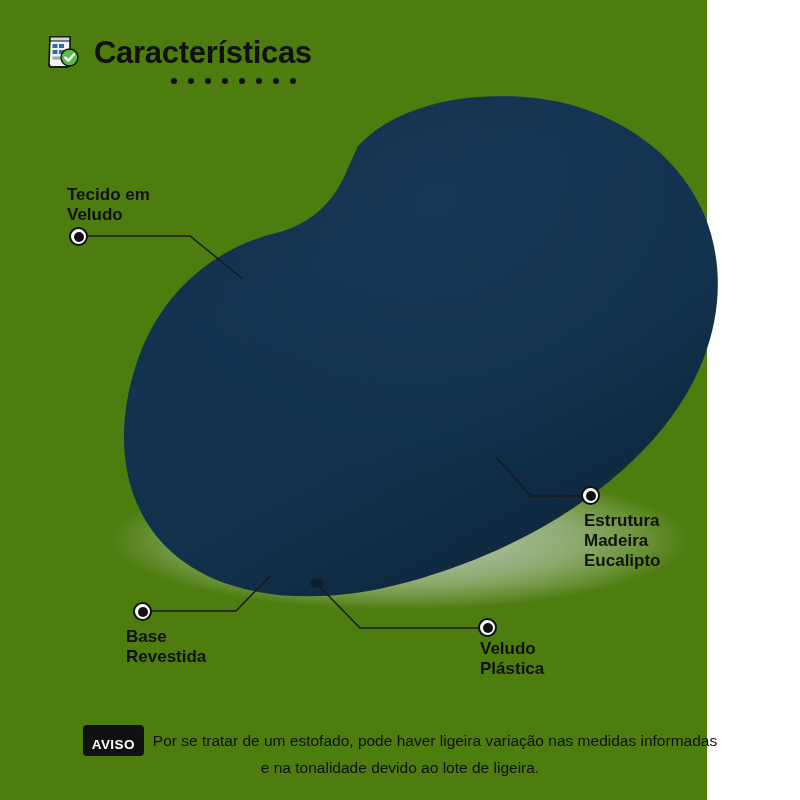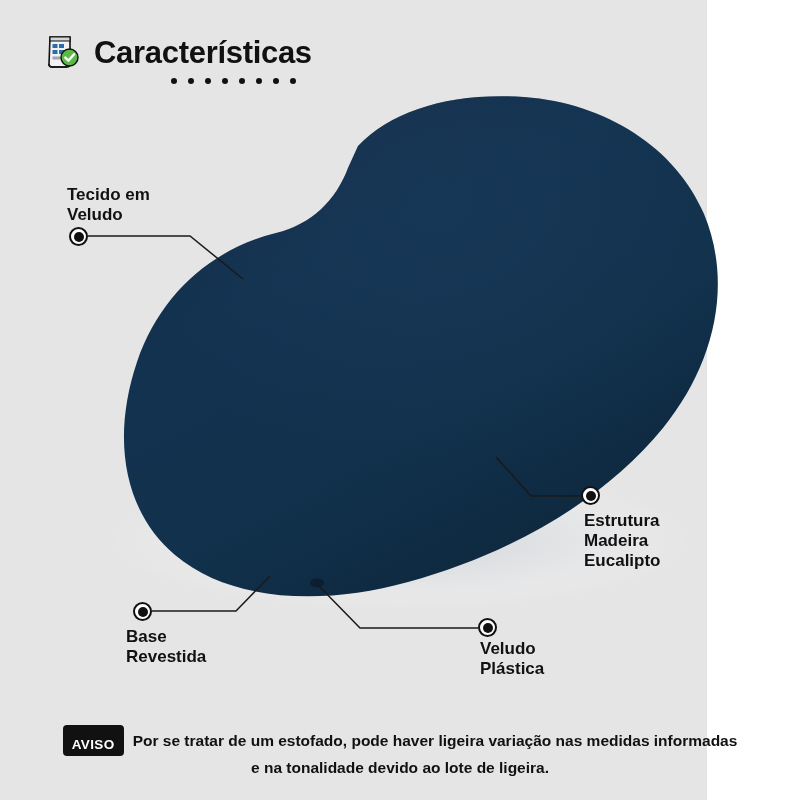--- a/index.html
+++ b/index.html
@@ -10,21 +10,21 @@
     width: 800px;
     height: 800px;
     background: #ffffff;
     font-family: "Liberation Sans", sans-serif;
     overflow: hidden;
   }
   #page {
     position: relative;
     width: 707px;
     height: 800px;
-    background: #e5e5e5;
+    background: #4d7c0f;
   }
 
   
   #header {
     position: absolute;
     left: 46px;
     top: 33px;
     display: flex;
     align-items: center;
     gap: 14px;
@@ -120,21 +120,21 @@
     color: #ffffff;
     font-size: 13.5px;
     font-weight: bold;
     letter-spacing: 0.4px;
     padding: 13px 9px 4px 9px;
     border-radius: 4px;
     line-height: 1;
   }
   .notice-text {
     font-size: 15.5px;
-    font-weight: bold;
+    font-weight: normal;
     color: #111111;
     line-height: 1.5;
   }
 </style>
 </head>
 <body>
 
 <div id="page">
 
   <div id="header">

